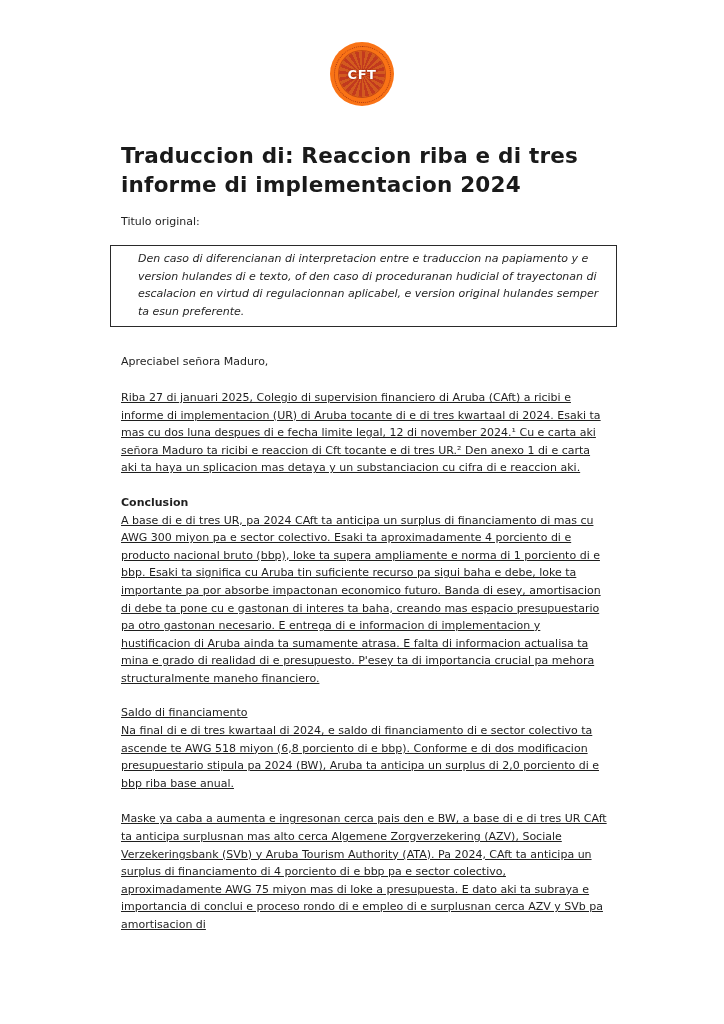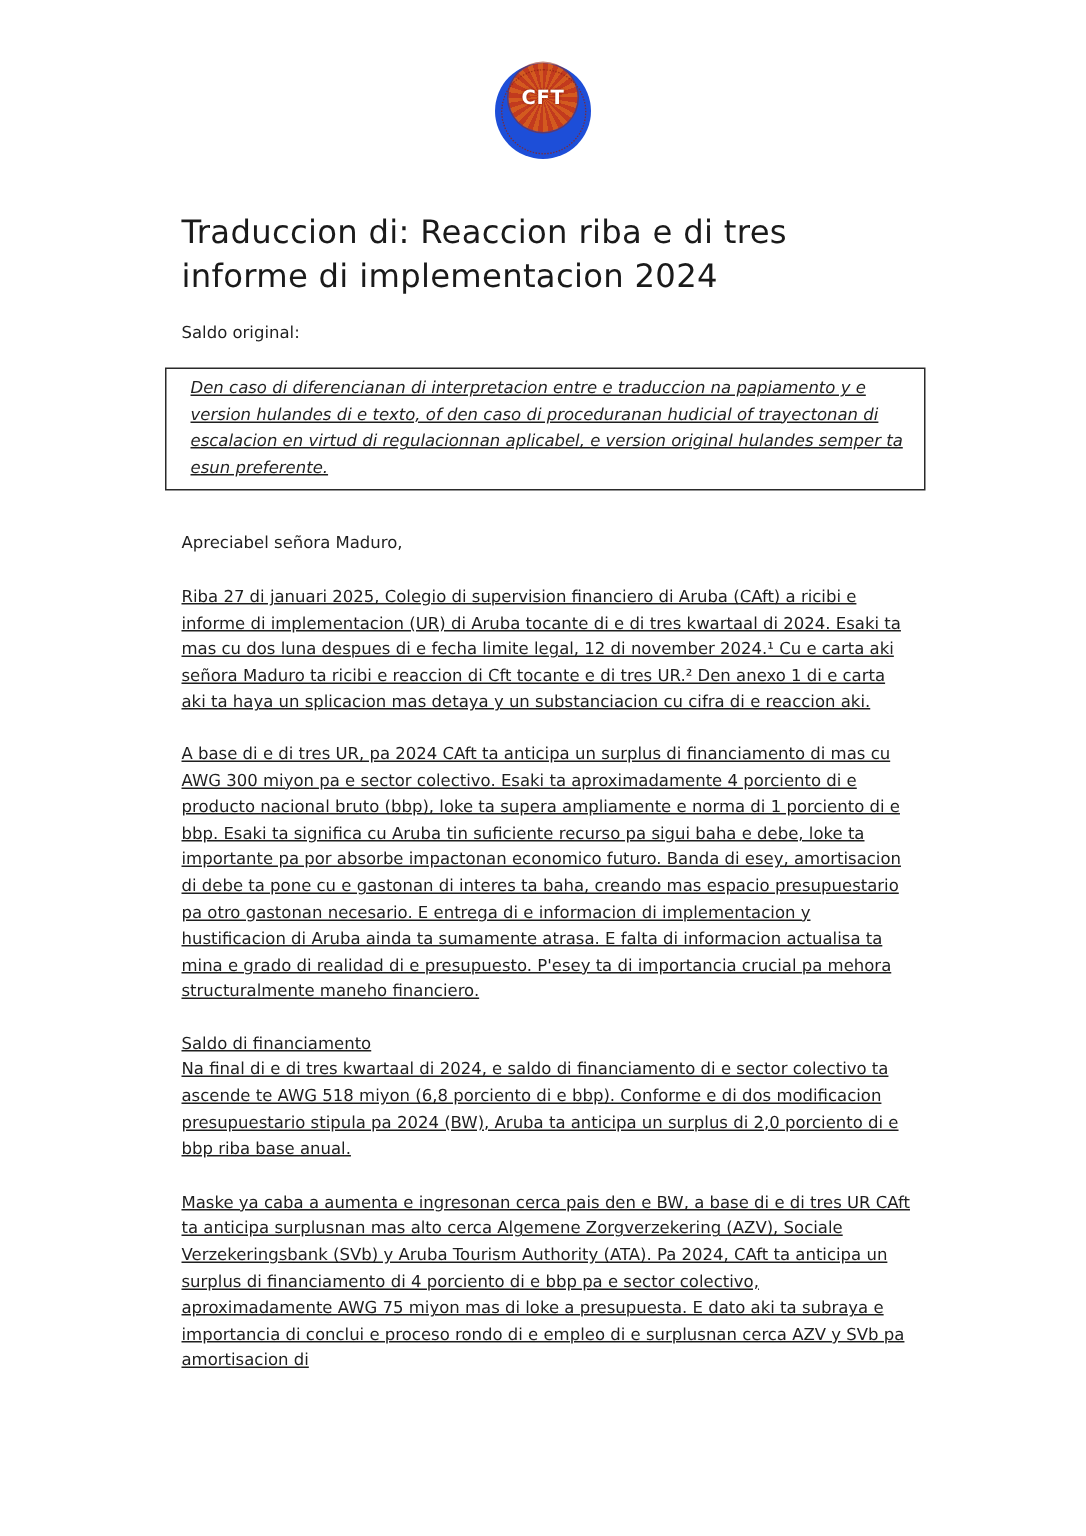--- a/index.html
+++ b/index.html
@@ -12,22 +12,22 @@
     background: #ffffff;
     font-family: "DejaVu Sans", "Liberation Sans", sans-serif;
     color: #1f1f1f;
     overflow: hidden;
   }
   
   .logo {
     width: 64px; height: 64px;
     margin: 42px auto 0 auto;
     border-radius: 50%;
-    background: #1d4ed8;
-    display: flex; justify-content: center;
+    background: #f97316;
+    display: flex; align-items: center; justify-content: center;
     position: relative;
   }
   .logo::before {
     content: "";
     position: absolute; inset: 3.5px;
     border-radius: 50%;
     border: 1.5px dotted rgba(146, 36, 18, 0.75);
   }
   .logo-inner {
     width: 46px; height: 46px;
@@ -47,39 +47,38 @@
   .content {
     width: 487px;
     margin-left: 121px;
     font-size: 11px;
     line-height: 17.6px;
   }
   .doc-title {
     margin-top: 36px;
     font-size: 21.5px;
     line-height: 28.5px;
-    font-weight: 400;
+    font-weight: 700;
     color: #1a1a1a;
     letter-spacing: 0.2px;
   }
   .orig-label {
     margin-top: 12px;
     line-height: 21px;
   }
   .orig-title {
     line-height: 21px;
   }
   .disclaimer-box {
     margin-top: 13px;
     margin-left: -11px;
     margin-right: -9px;
     border: 1.5px solid #2a2a2a;
-    padding: 4px 11px 6px 16px;
+    padding: 4px 11px 6px 27px;
     font-style: italic;
-    text-decoration: underline;
   }
   .salutation { margin-top: 26px; }
   .paragraph  { margin-top: 18px; text-decoration: underline; }
   .section    { margin-top: 17px; }
   .section-heading { font-weight: bold; }
   .section-subheading { text-decoration: underline; }
   .section .paragraph-first { margin-top: 0; }
 </style>
 </head>
 <body>
@@ -89,31 +88,32 @@
   <div class="logo">
     <div class="logo-inner">
       <span class="logo-text">CFT</span>
     </div>
   </div>
 
   <div class="content">
 
     <h1 class="doc-title">Traduccion di: Reaccion riba e di tres informe di implementacion 2024</h1>
 
-    <div class="orig-label">Saldo original:</div>
+    <div class="orig-label">Titulo original:</div>
 
     <div class="disclaimer-box">
       <span>Den caso di diferencianan di interpretacion entre e traduccion na papiamento y e version hulandes di e texto, of den caso di proceduranan hudicial of trayectonan di escalacion en virtud di regulacionnan aplicabel, e version original hulandes semper ta esun preferente.</span>
     </div>
 
     <div class="salutation">Apreciabel señora Maduro,</div>
 
     <div class="paragraph">Riba 27 di januari 2025, Colegio di supervision financiero di Aruba (CAft) a ricibi e informe di implementacion (UR) di Aruba tocante di e di tres kwartaal di 2024. Esaki ta mas cu dos luna despues di e fecha limite legal, 12 di november 2024.¹ Cu e carta aki señora Maduro ta ricibi e reaccion di Cft tocante e di tres UR.² Den anexo 1 di e carta aki ta haya un splicacion mas detaya y un substanciacion cu cifra di e reaccion aki.</div>
 
     <div class="section">
+      <div class="section-heading">Conclusion</div>
       <div class="paragraph paragraph-first">A base di e di tres UR, pa 2024 CAft ta anticipa un surplus di financiamento di mas cu AWG 300 miyon pa e sector colectivo. Esaki ta aproximadamente 4 porciento di e producto nacional bruto (bbp), loke ta supera ampliamente e norma di 1 porciento di e bbp. Esaki ta significa cu Aruba tin suficiente recurso pa sigui baha e debe, loke ta importante pa por absorbe impactonan economico futuro. Banda di esey, amortisacion di debe ta pone cu e gastonan di interes ta baha, creando mas espacio presupuestario pa otro gastonan necesario. E entrega di e informacion di implementacion y hustificacion di Aruba ainda ta sumamente atrasa. E falta di informacion actualisa ta mina e grado di realidad di e presupuesto. P'esey ta di importancia crucial pa mehora structuralmente maneho financiero.</div>
     </div>
 
     <div class="section">
       <div class="section-subheading">Saldo di financiamento</div>
       <div class="paragraph paragraph-first">Na final di e di tres kwartaal di 2024, e saldo di financiamento di e sector colectivo ta ascende te AWG 518 miyon (6,8 porciento di e bbp). Conforme e di dos modificacion presupuestario stipula pa 2024 (BW), Aruba ta anticipa un surplus di 2,0 porciento di e bbp riba base anual.</div>
       <div class="paragraph">Maske ya caba a aumenta e ingresonan cerca pais den e BW, a base di e di tres UR CAft ta anticipa surplusnan mas alto cerca Algemene Zorgverzekering (AZV), Sociale Verzekeringsbank (SVb) y Aruba Tourism Authority (ATA). Pa 2024, CAft ta anticipa un surplus di financiamento di 4 porciento di e bbp pa e sector colectivo, aproximadamente AWG 75 miyon mas di loke a presupuesta. E dato aki ta subraya e importancia di conclui e proceso rondo di e empleo di e surplusnan cerca AZV y SVb pa amortisacion di</div>
     </div>
 
   </div>

